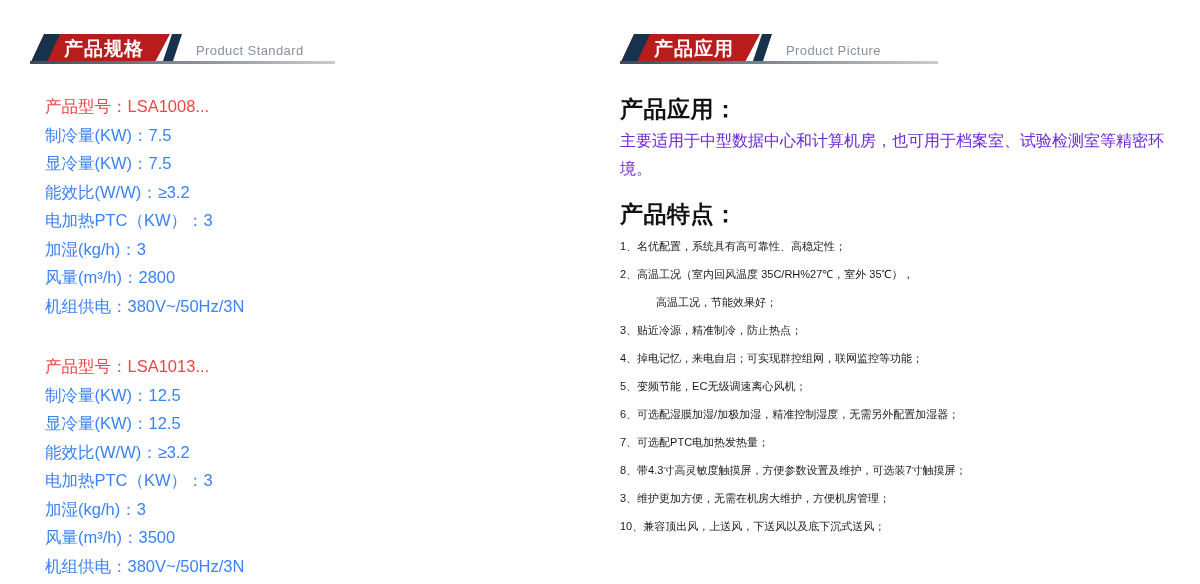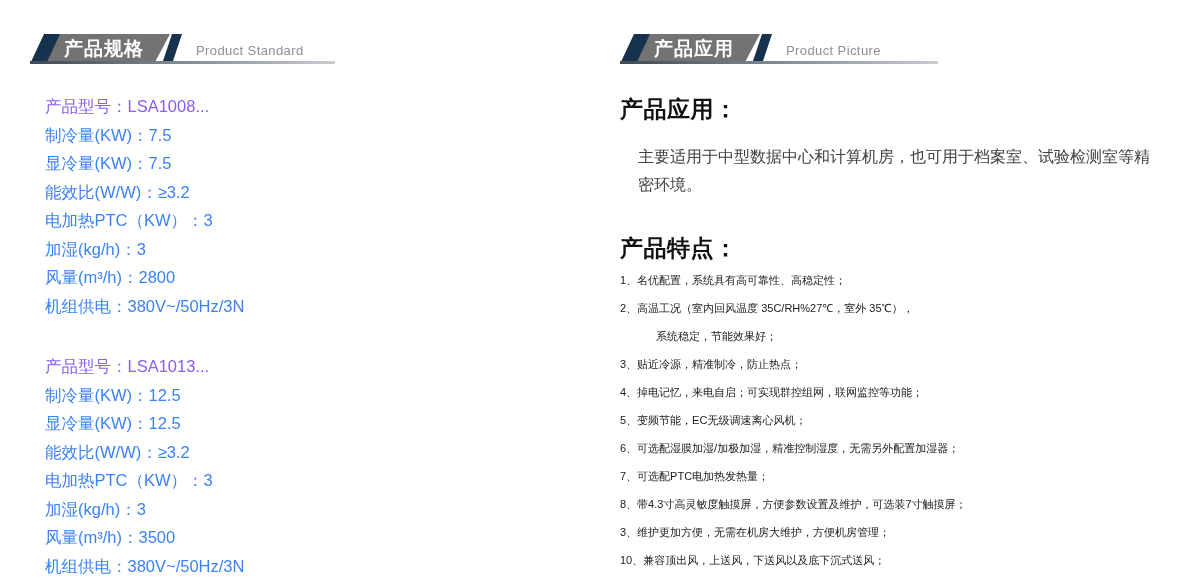--- a/index.html
+++ b/index.html
@@ -28,21 +28,21 @@
   }
   .banner {
     position: relative;
     display: flex;
     align-items: center;
     height: 30px;
   }
   .banner-shape {
     position: relative;
     height: 30px;
-    background: #737373;
+    background: #b91c1c;
     display: flex;
     align-items: center;
     padding: 0 26px 0 34px;
     
     clip-path: polygon(14px 0, 100% 0, calc(100% - 16px) 100%, 0 100%);
   }
   .banner-shape-dark {
     position: absolute;
     left: 0;
     top: 0;
@@ -98,21 +98,21 @@
   }
   .spec-line {
     font-size: 16.5px;
     line-height: 28.5px;
     color: #3b82f6;
     white-space: nowrap;
   }
   .spec-model {
     font-size: 16.5px;
     line-height: 28.5px;
-    color: #8b5cf6;
+    color: #ef4444;
     white-space: nowrap;
   }
 
   
   .col-right {
     position: absolute;
     left: 620px;
     top: 30px;
     width: 560px;
   }
@@ -121,22 +121,22 @@
   .r-heading {
     font-size: 23px;
     font-weight: bold;
     color: #111111;
     margin: 0 0 2px 0;
     letter-spacing: 0.5px;
   }
   .r-para {
     font-size: 16px;
     line-height: 28px;
-    color: #404040;
-    margin: 18px;
+    color: #6d28d9;
+    margin: 0;
   }
   .r-list {
     margin: 0;
     padding: 0;
     list-style: none;
   }
   .r-list li {
     font-size: 11px;
     line-height: 28px;
     color: #1b1b1b;
@@ -224,21 +224,21 @@
       <p class="r-para">主要适用于中型数据中心和计算机房，也可用于档案室、试验检测室等精密环境。</p>
     </div>
 
     <div class="gap-2"></div>
 
     <div>
       <div class="r-heading">产品特点：</div>
       <ul class="r-list">
         <li>1、名优配置，系统具有高可靠性、高稳定性；</li>
         <li>2、高温工况（室内回风温度 35C/RH%27℃，室外 35℃），</li>
-        <li class="r-sub">系统稳定，节能效果好；</li>
+        <li class="r-sub">高温工况，节能效果好；</li>
         <li>3、贴近冷源，精准制冷，防止热点；</li>
         <li>4、掉电记忆，来电自启；可实现群控组网，联网监控等功能；</li>
         <li>5、变频节能，EC无级调速离心风机；</li>
         <li>6、可选配湿膜加湿/加极加湿，精准控制湿度，无需另外配置加湿器；</li>
         <li>7、可选配PTC电加热发热量；</li>
         <li>8、带4.3寸高灵敏度触摸屏，方便参数设置及维护，可选装7寸触摸屏；</li>
         <li>3、维护更加方便，无需在机房大维护，方便机房管理；</li>
         <li>10、兼容顶出风，上送风，下送风以及底下沉式送风；</li>
       </ul>
     </div>

